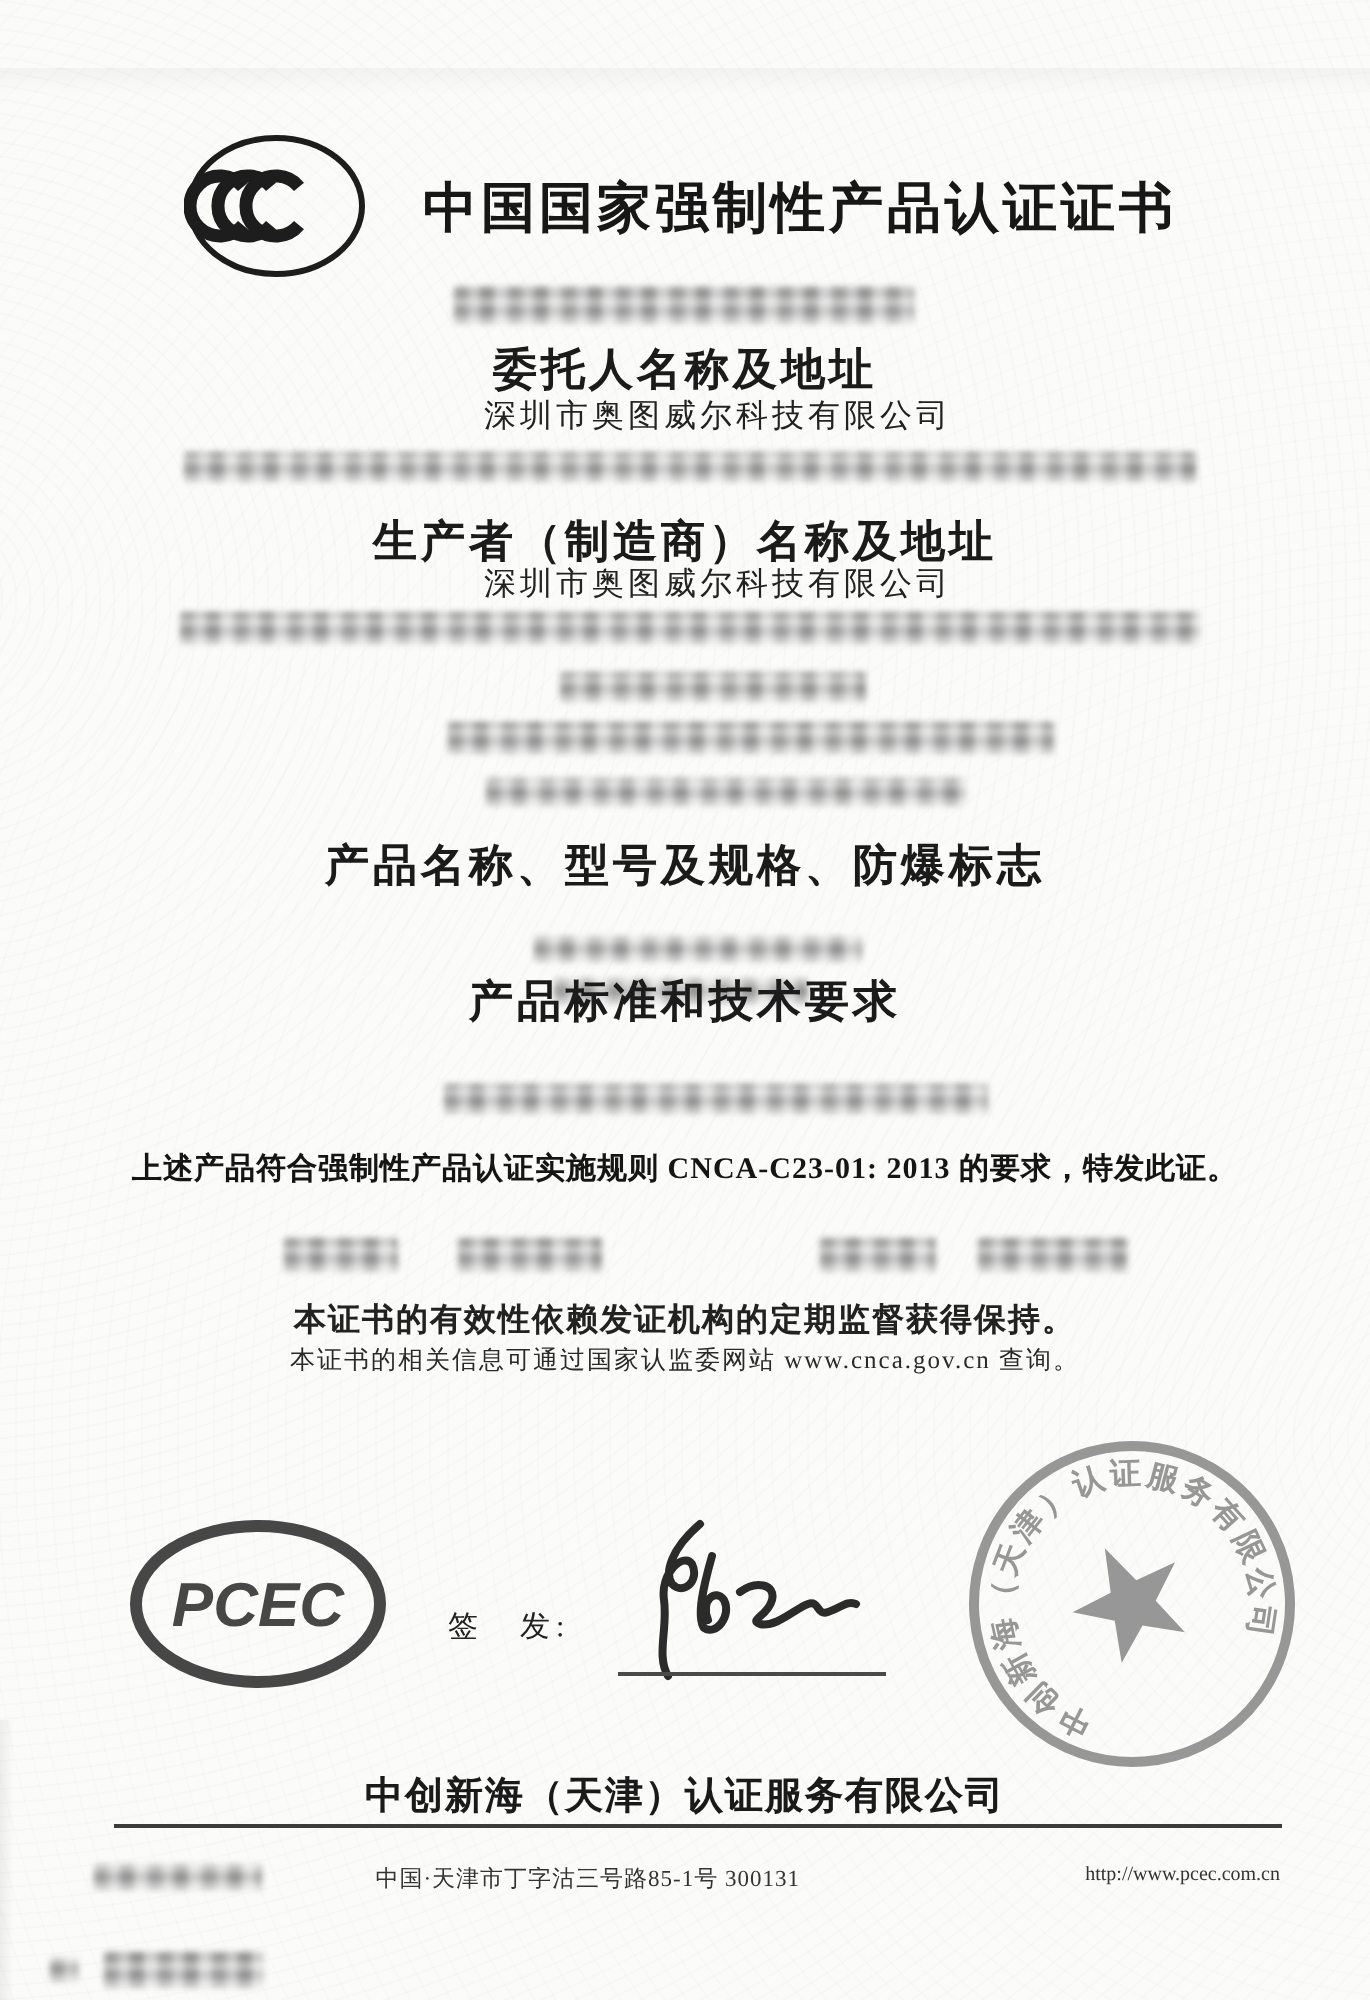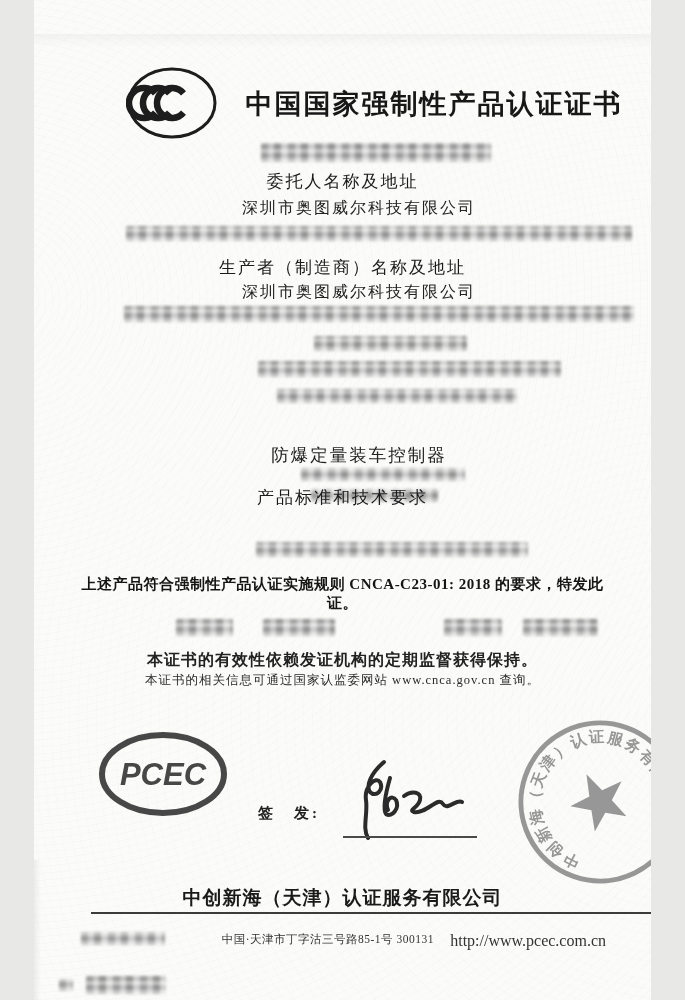--- a/index.html
+++ b/index.html
@@ -2,21 +2,21 @@
 <html><head>
 <meta charset="utf-8">
 <style>
   html,body{margin:0;padding:0;}
   body{
     font-family:"Liberation Serif", serif;
     background:#e8e8e6;
   }
   .page{
     position:relative;
-    width:617px;height:1000px;
+    width:685px;height:1000px;
     margin:0 auto;
     background:
       repeating-radial-gradient(circle at -5% 30%, rgba(80,80,80,.018) 0 1px, transparent 1px 7px),
       repeating-radial-gradient(circle at 105% 72%, rgba(80,80,80,.015) 0 1px, transparent 1px 9px),
       #fbfbf9;
     overflow:hidden;
     color:#1c1c1c;
   }
   .abs{position:absolute;}
   .ctr{left:0;right:0;text-align:center;}
@@ -29,41 +29,41 @@
     background:linear-gradient(90deg, rgba(0,0,0,.06), rgba(0,0,0,0));
   }
   
   .cert-title{
     top:86px;left:200px;width:400px;
     font-family:"Liberation Sans", sans-serif;
     font-size:27px;font-weight:bold;letter-spacing:2px;
     color:#171717;text-align:center;
   }
   .sec-heading{
-    font-size:17px;font-weight:normal;letter-spacing:2px;color:#1b1b1b;
+    font-size:22px;font-weight:bold;letter-spacing:2px;color:#1b1b1b;
   }
   .value-line{
     font-size:16px;letter-spacing:2px;color:#222;padding-left:33px;
   }
   .statement{
     top:575px;left:40px;right:40px;text-align:center;
     font-size:15px;font-weight:bold;letter-spacing:.5px;color:#151515;
   }
   .note-bold{top:650px;font-size:16px;font-weight:bold;letter-spacing:1px;color:#222;}
   .note-normal{top:672px;font-size:12.5px;letter-spacing:1px;color:#2a2a2a;text-align:center;}
   .sign-label{
-    top:804px;left:224px;font-size:15px;font-weight:bold;letter-spacing:3px;color:#222;
+    top:804px;left:224px;font-size:15px;font-weight:normal;letter-spacing:3px;color:#222;
   }
   .company-name{
     top:885px;font-size:19px;font-weight:bold;letter-spacing:1px;color:#1a1a1a;
     font-family:"Liberation Sans", sans-serif;
   }
   .footer-line{top:912px;left:57px;width:584px;height:2px;background:#3c3c3c;}
   .footer-address{top:932px;left:160px;width:240px;font-size:11.5px;color:#333;letter-spacing:.5px;text-align:right;}
-  .footer-url{top:932px;right:45px;font-size:16px;color:#333;text-align:right;}
+  .footer-url{top:932px;right:45px;font-size:10px;color:#333;text-align:right;}
   .sig-underline{top:836px;left:309px;width:134px;height:1.5px;background:#4a4a4a;}
   
   .redact{
     position:absolute;
     background:
       repeating-linear-gradient(0deg, rgba(255,255,255,.35) 0 4px, rgba(0,0,0,.10) 4px 9px),
       repeating-linear-gradient(90deg, #9b9b9b 0 7px, #cfcfcf 7px 13px, #8f8f8f 13px 20px, #dadada 20px 27px);
     filter:blur(1.6px);
     opacity:.85;
     border-radius:2px;
@@ -100,38 +100,38 @@
   <div class="redact" style="left:92px;top:226px;width:506px;height:15px;"></div>
 
   <div class="abs ctr sec-heading" style="top:256px;text-align:center;">生产者（制造商）名称及地址</div>
   <div class="abs ctr value-line" style="top:282px;">深圳市奥图威尔科技有限公司</div>
   <div class="redact" style="left:90px;top:306px;width:510px;height:16px;"></div>
 
   <div class="redact" style="left:280px;top:336px;width:153px;height:15px;"></div>
   <div class="redact" style="left:224px;top:361px;width:303px;height:16px;"></div>
   <div class="redact" style="left:243px;top:389px;width:240px;height:14px;"></div>
 
-  <div class="abs ctr value-line" style="top:443px;font-size:17.5px;">防爆定量装车控制器</div>
+  <div class="abs ctr sec-heading" style="top:418px;">产品名称、型号及规格、防爆标志</div>
   <div class="redact" style="left:267px;top:468px;width:164px;height:13px;"></div>
   <div class="redact" style="left:277px;top:489px;width:127px;height:13px;"></div>
 
   <div class="abs ctr sec-heading" style="top:486px;">产品标准和技术要求</div>
   <div class="redact" style="left:222px;top:542px;width:272px;height:15px;"></div>
 
-  <div class="abs statement">上述产品符合强制性产品认证实施规则 CNCA-C23-01: 2018 的要求，特发此证。</div>
+  <div class="abs statement">上述产品符合强制性产品认证实施规则 CNCA-C23-01: 2013 的要求，特发此证。</div>
 
   <div class="redact" style="left:142px;top:619px;width:57px;height:17px;"></div>
   <div class="redact" style="left:229px;top:619px;width:72px;height:17px;"></div>
   <div class="redact" style="left:410px;top:619px;width:58px;height:17px;"></div>
   <div class="redact" style="left:489px;top:619px;width:75px;height:17px;"></div>
 
   <div class="abs ctr note-bold">本证书的有效性依赖发证机构的定期监督获得保持。</div>
   <div class="abs ctr note-normal">本证书的相关信息可通过国家认监委网站 www.cnca.gov.cn 查询。</div>
 
-  <div class="abs" style="top:732px;left:63px;width:132px;height:84px;">
+  <div class="abs" style="top:760px;left:63px;width:132px;height:84px;">
     <svg width="132" height="84" viewBox="0 0 132 84">
       <ellipse cx="66" cy="42" rx="61" ry="39" fill="none" stroke="#474747" stroke-width="6"></ellipse>
       <text x="66" y="53" text-anchor="middle" font-family="Liberation Sans, sans-serif" font-style="italic" font-weight="bold" font-size="31" fill="#474747" letter-spacing="0">PCEC</text>
     </svg>
   </div>
 
   <div class="abs sign-label">签　发:</div>
   <div class="abs" style="top:756px;left:312px;width:136px;height:86px;">
     <svg width="136" height="86" viewBox="0 0 136 86">
       <g fill="none" stroke="#2b2b2b" stroke-width="4" stroke-linecap="round" stroke-linejoin="round">

